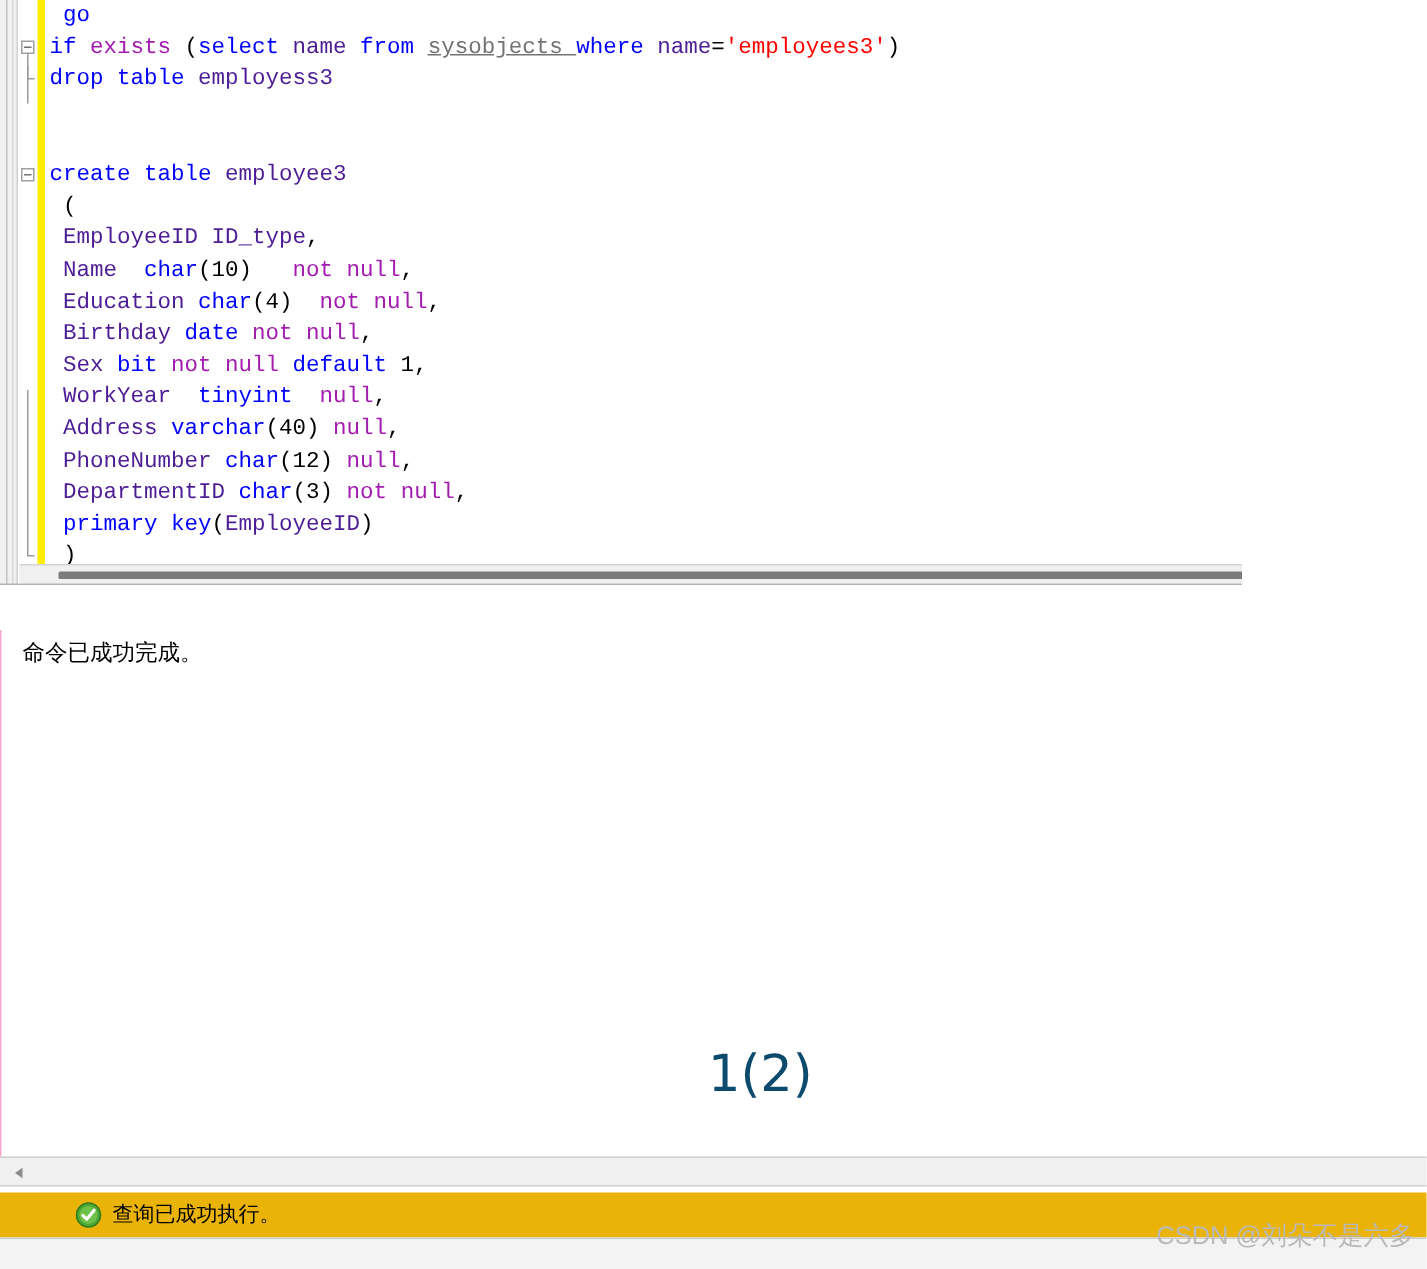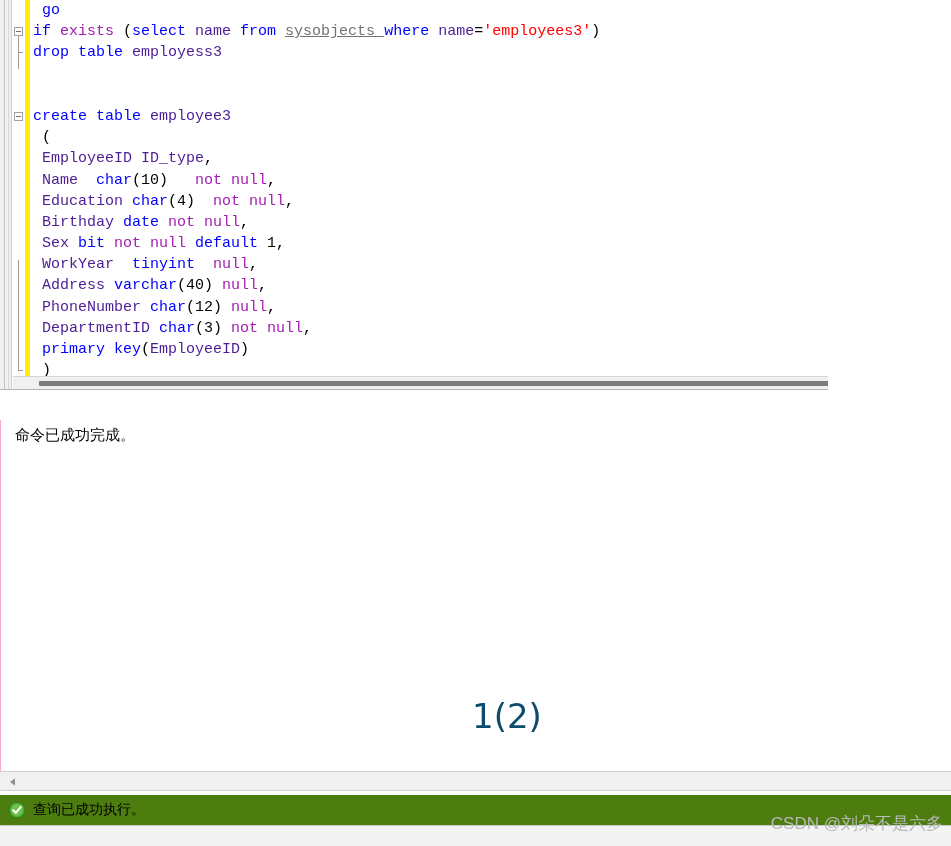--- a/index.html
+++ b/index.html
@@ -219,24 +219,25 @@
     width: 14px; height: 14px;
     display: flex; align-items: center; justify-content: center;
   }
 
   
   #status-bar {
     position: absolute;
     left: 0; top: 795px;
     width: 951px;
     height: 30px;
-    background: #4d7c0f;
+    background: #eab308;
     display: flex;
     align-items: center;
     box-sizing: border-box;
+    padding-left: 42px;
   }
   #status-icon {
     margin-left: 8px;
     width: 18px; height: 18px;
     flex: 0 0 auto;
   }
   #status-text {
     margin-left: 7px;
     font-family: "DejaVu Sans", sans-serif;
     font-size: 14px;

